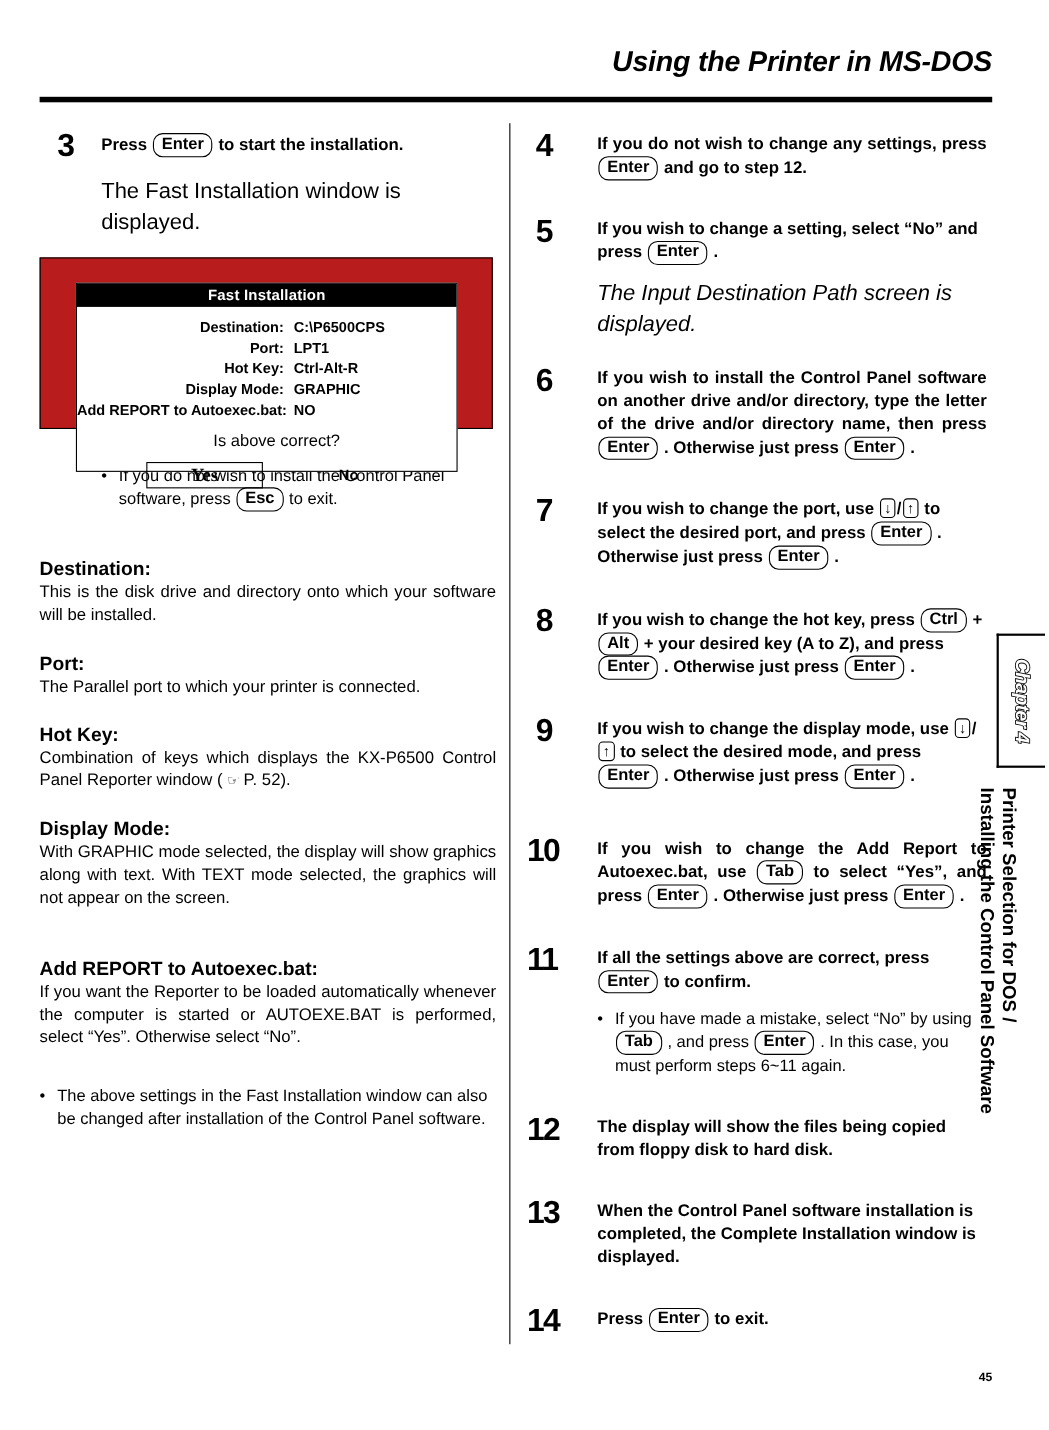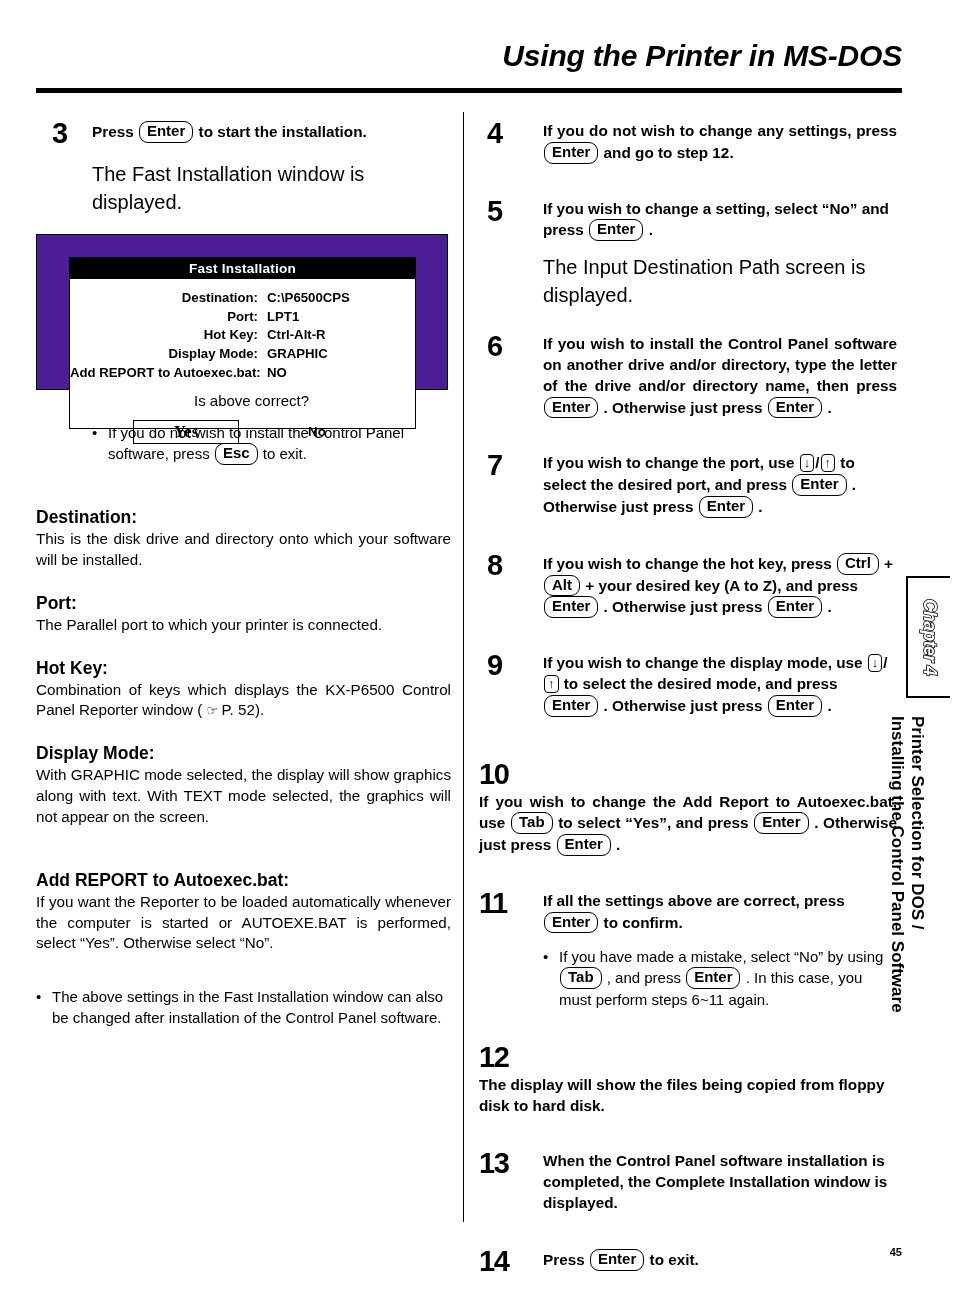--- a/index.html
+++ b/index.html
@@ -15,21 +15,21 @@
 
   
   #page-header {
     position: absolute;
     left: 0; top: 0; width: 954px; height: 100px;
   }
   #header-title {
     position: absolute;
     right: 52px; top: 56px;
     transform: translateY(-50%);
-    font-size: 30px;
+    font-size: 26px;
     font-weight: bold;
     font-style: italic;
     letter-spacing: -0.2px;
     white-space: nowrap;
   }
   #header-rule {
     position: absolute;
     left: 36px; top: 88px;
     width: 866px; height: 5px;
     background: #000;
@@ -103,21 +103,21 @@
     vertical-align: 1px;
   }
 
   
   .note {
     font-size: 20px;
     font-weight: normal;
     line-height: 1.4;
   }
   .left-note { margin-left: 56px; }
-  .right-note { margin-left: 56px; }
+  .right-note { margin-left: 56px; font-style: italic; }
 
   
   .bullet-row {
     display: flex;
     font-size: 15px;
     font-weight: normal;
     line-height: 1.42;
   }
   .bullet-dot {
     flex: 0 0 auto;
@@ -128,21 +128,21 @@
   .bullet-text { flex: 1 1 auto; }
 
   
   #fi-outer {
     position: relative;
     margin-top: 18px;
     margin-left: 0px;
     width: 412px;
     height: 156px;
     border: 1.6px solid #000;
-    background: #4c1d95;
+    background: #b91c1c;
   }
   #fi-inner {
     position: absolute;
     left: 32px; top: 22px;
     width: 347px; height: 172px;
     border: 1.4px solid #000;
     background: #fff;
   }
   #fi-titlebar {
     height: 21px;
@@ -468,21 +468,21 @@
       <span>to select the desired mode, and press</span>
       <span class="key">Enter</span>
       <span>. Otherwise just press</span>
       <span class="key">Enter</span>
       <span>.</span>
     </div>
   </div>
 
   <div class="sp-xl"></div>
 
-  <div class="step right-step" style="margin-left:-8px;flex-direction:column;">
+  <div class="step right-step" style="margin-left:-8px;">
     <div class="step-num" style="width:64px;">10</div>
     <div class="step-body justified">
       <span>If you wish to change the Add Report to Autoexec.bat, use</span>
       <span class="key">Tab</span>
       <span>to select “Yes”, and press</span>
       <span class="key">Enter</span>
       <span>. Otherwise just press</span>
       <span class="key">Enter</span>
       <span>.</span>
     </div>
@@ -509,21 +509,21 @@
         <span class="key">Tab</span>
         <span>, and press</span>
         <span class="key">Enter</span>
         <span>. In this case, you must perform steps 6~11 again.</span>
       </div>
     </div>
   </div>
 
   <div class="sp-l"></div>
 
-  <div class="step right-step" style="margin-left:-8px;flex-direction:column;">
+  <div class="step right-step" style="margin-left:-8px;">
     <div class="step-num" style="width:64px;">12</div>
     <div class="step-body">The display will show the files being copied from floppy disk to hard disk.</div>
   </div>
 
   <div class="sp-l"></div>
 
   <div class="step right-step" style="margin-left:-8px;">
     <div class="step-num" style="width:64px;">13</div>
     <div class="step-body">When the Control Panel software installation is completed, the Complete Installation window is displayed.</div>
   </div>

